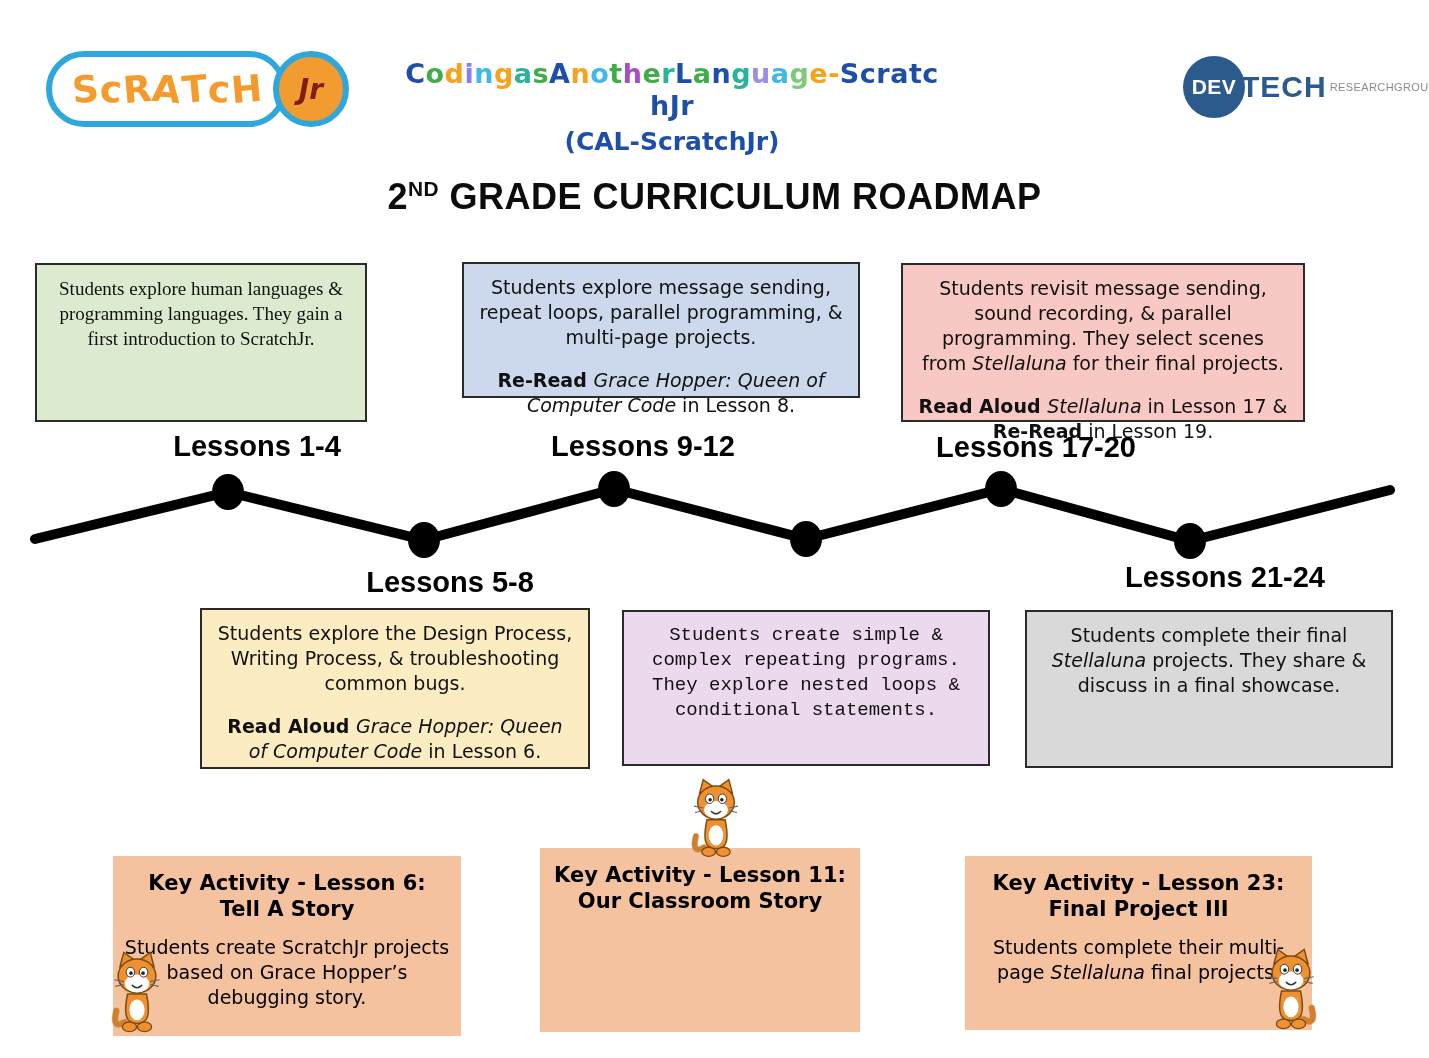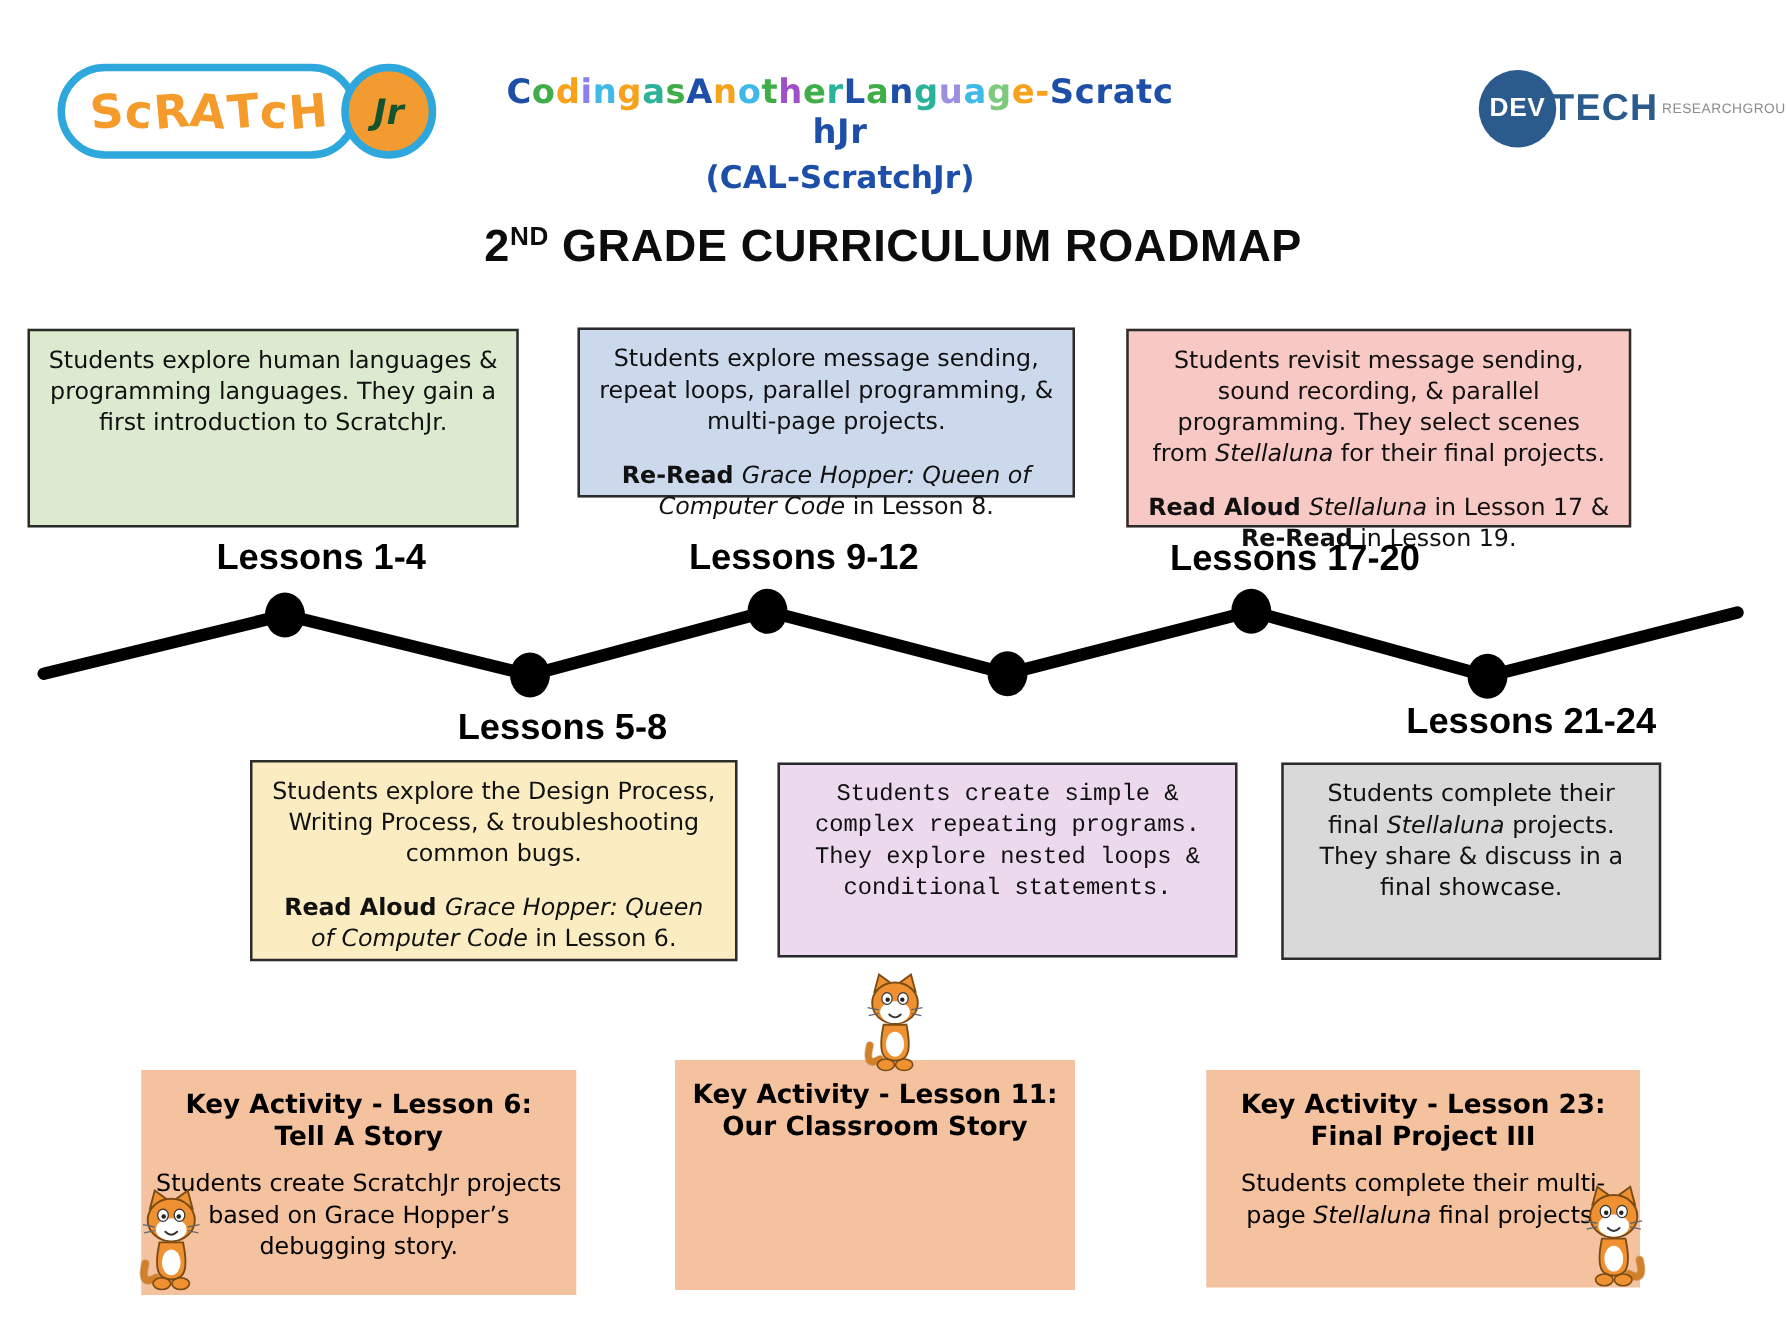--- a/index.html
+++ b/index.html
@@ -17,21 +17,21 @@
     height:64px; padding:0 18px 0 20px; background:#fff;
     border:6px solid #2da7dc; border-radius:38px;
     display:flex; align-items:center;
   }
   .sj-text {
     color:#f59b2b; font-weight:800; font-size:37px; letter-spacing:1px;
     font-family:"DejaVu Sans", sans-serif; text-shadow:0 0 1px #fff;
   }
   .sj-jr {
     width:64px; height:64px; margin-left:-14px; background:#f29b30;
-    border:6px solid #2da7dc; border-radius:50%; color:#14532d; font-weight:800;
+    border:6px solid #2da7dc; border-radius:50%; color:#7f1d1d; font-weight:800;
     font-size:28px; display:flex; align-items:center; justify-content:center;
     font-style:italic;
   }
   .cal-title { left:398px; top:58px; width:548px; text-align:center; }
   .cal-line1 { font-size:27px; font-weight:800; letter-spacing:0.5px; line-height:1.2; }
   .cal-line1 span { display:inline-block; }
   .cal-line2 { font-size:25px; font-weight:800; color:#1d4fa8; margin-top:4px; }
 
   .devtech { left:1183px; top:56px; display:flex; align-items:center; }
   .dt-circle {
@@ -59,26 +59,26 @@
   .page-title sup { font-size:0.58em; }
 
   
   .descbox {
     position:absolute; box-sizing:border-box; border:2px solid #2b2b2b;
     text-align:center; font-size:19px; line-height:1.32; padding:11px 14px;
   }
   .descbox p { margin:0; }
   .descbox p + p { margin-top:0.95em; }
 
-  .box-green  { left:22px;   top:263px; width:393px; height:159px; }
+  .box-green  { left:35px;   top:263px; width:332px; height:159px;font-family:Liberation Serif, serif; }
   .box-blue   { left:462px;  top:262px; width:398px; height:136px; }
   .box-pink   { left:901px;  top:263px; width:404px; height:159px; }
   .box-yellow { left:200px;  top:608px; width:390px; height:161px; }
   .box-purple { left:622px;  top:610px; width:368px; height:156px; }
-  .box-gray   { left:1025px; top:610px; width:304px; height:158px; }
+  .box-gray   { left:1025px; top:610px; width:368px; height:158px; }
 
   
   .lesson-label {
     position:absolute; transform:translateX(-50%); white-space:nowrap;
     font-family:"Liberation Sans", sans-serif; font-weight:800;
     font-size:29px; color:#000;
   }
 
   
   .timeline { left:0; top:430px; }

